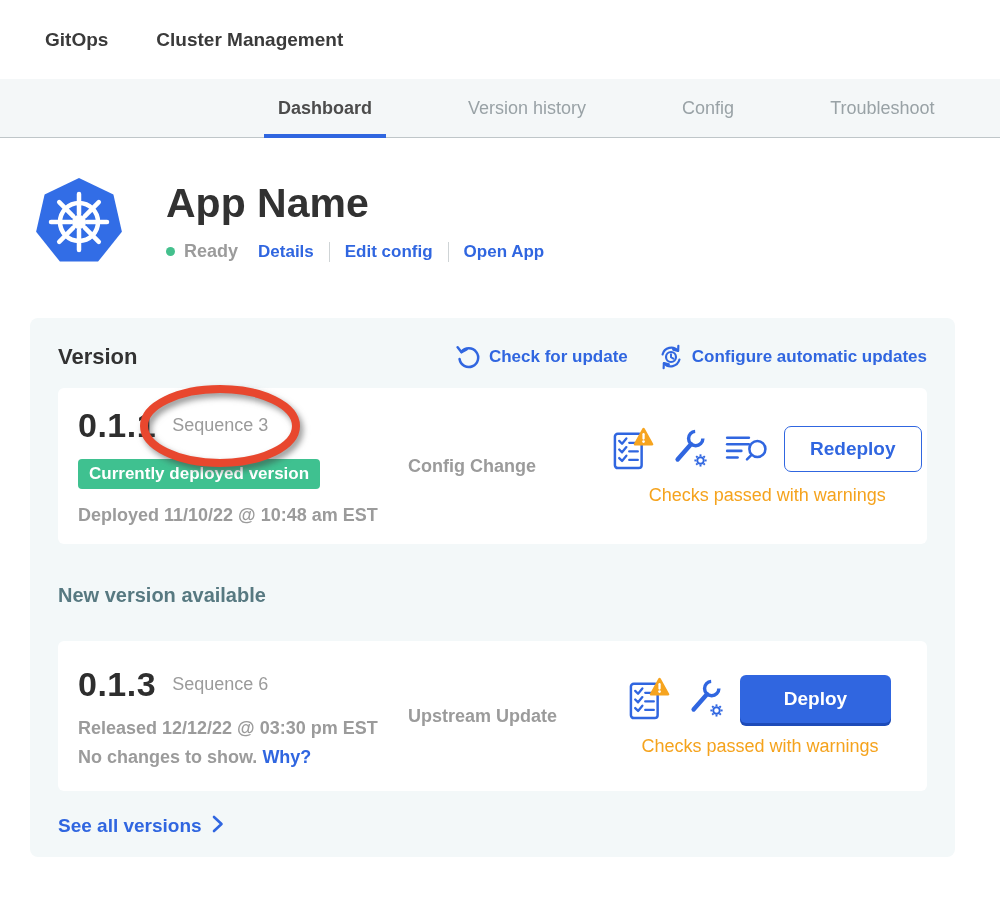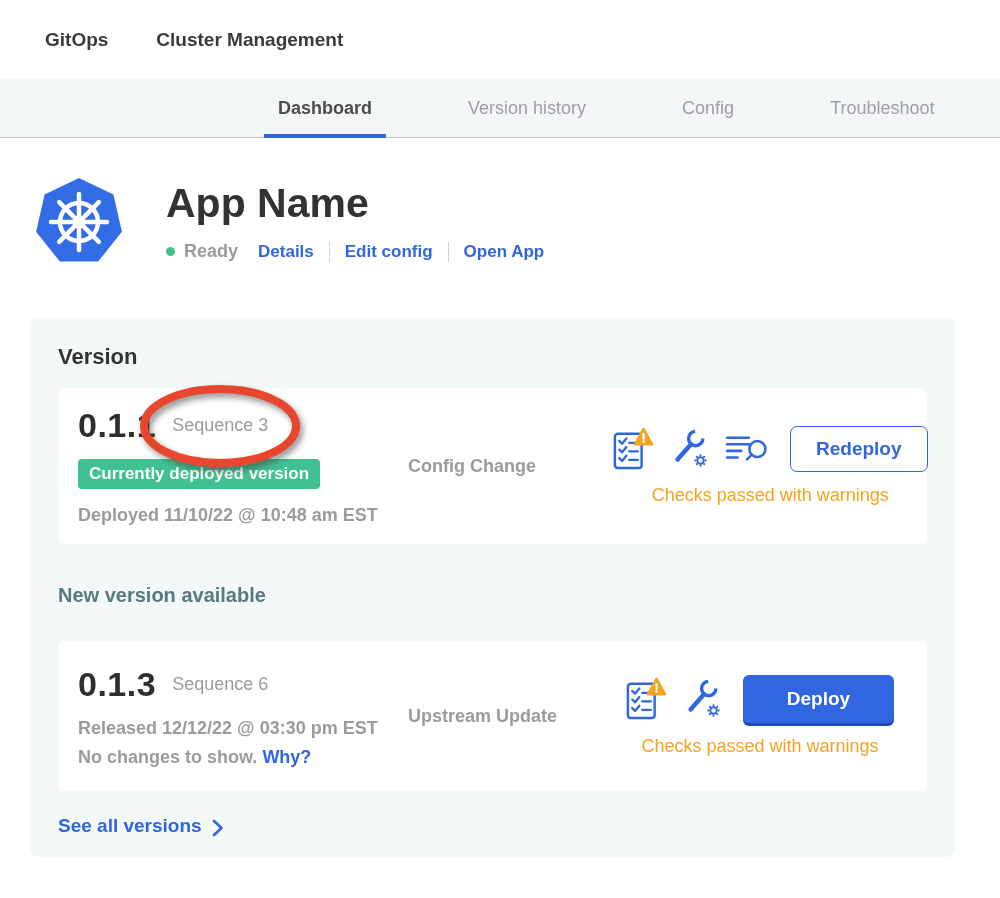--- a/index.html
+++ b/index.html
@@ -44,31 +44,31 @@
   .col-left{width:330px;flex:0 0 auto;}
   .version-line{display:flex;align-items:center;}
   .version-num{font-size:34px;font-weight:700;color:#2e2e2e;letter-spacing:.5px;}
   .sequence{margin-left:16px;font-size:18px;color:var(--gray_text);position:relative;white-space:nowrap;}
   .ellipse-annotation{position:absolute;left:50%;top:50%;transform:translate(-50%,-50%);pointer-events:none;filter:drop-shadow(3px 4px 3px rgba(60,60,60,.55));}
   .badge{display:inline-block;margin-top:14px;background:var(--green);color:#fff;font-weight:700;font-size:17px;padding:5px 11px;border-radius:4px;}
   .meta-text{margin-top:16px;color:var(--gray_text);font-size:18px;font-weight:700;}
   .why-link{color:var(--accent);font-weight:700;cursor:pointer;}
   .col-source{width:205px;flex:0 0 auto;color:var(--gray_text);font-weight:700;font-size:18px;}
   .col-right{flex:1;display:flex;flex-direction:column;align-items:center;gap:13px;}
-  .actions-row{display:flex;align-items:center;gap:19px;}
+  .actions-row{display:flex;align-items:center;gap:13px;}
   .check-icons{display:flex;align-items:center;gap:14px;}
   .check-icons .ic{cursor:pointer;display:flex;}
   .checks-text{color:var(--orange);font-weight:400;font-size:18px;}
   .btn{font-family:inherit;font-size:19px;font-weight:700;border-radius:7px;cursor:pointer;}
   .btn-outline{background:#fff;color:var(--accent);border:1.5px solid var(--accent);padding:11px 25px;margin-left:2px;}
   .btn-primary{background:var(--accent);color:#fff;border:none;padding:13px 44px;border-radius:6px;box-shadow:0 3px 0 #1d4bb8;}
 
   .new-version-heading{margin-top:40px;color:var(--teal);font-size:20px;font-weight:700;}
   .vcard.second{margin-top:34px;min-height:150px;}
-  .see-all{margin-top:24px;display:flex;align-items:flex-end;gap:10px;color:var(--accent);font-size:19px;font-weight:700;cursor:pointer;}
+  .see-all{margin-top:24px;display:flex;align-items:flex-start;gap:10px;color:var(--accent);font-size:19px;font-weight:700;cursor:pointer;}
 </style>
 </head>
 <body>
 
 <div class="page">
 
   <div class="topnav">
     <div class="tab">GitOps</div>
     <div class="tab">Cluster Management</div>
   </div>
@@ -106,20 +106,40 @@
         <span class="hdr-link">Edit config</span>
         <span class="hdr-sep"></span>
         <span class="hdr-link">Open App</span>
       </div>
     </div>
   </div>
 
   <div class="panel">
     <div class="panel-header">
       <div class="panel-title">Version</div>
+      <div class="panel-links">
+        <span class="panel-link">
+          <svg width="25" height="25" viewBox="0 0 24 24" fill="none" stroke="#3066e0" stroke-width="2.4" stroke-linecap="round" stroke-linejoin="round">
+            <path d="M5.2 6.6A9 9 0 1 1 3.4 13.5"></path>
+            <path d="M1.6 2.2 L5.3 6.9 L10.2 4.3"></path>
+          </svg>
+          <span>Check for update</span>
+        </span>
+        <span class="panel-link">
+          <svg width="26" height="26" viewBox="0 0 24 24" fill="none" stroke="#3066e0" stroke-width="2" stroke-linecap="round" stroke-linejoin="round">
+            <path d="M4.2 9.6a8.3 8.3 0 0 1 14.3-3.4"></path>
+            <path d="M18.8 1.6 L18.6 6.4 L14 5.2"></path>
+            <path d="M19.8 14.4a8.3 8.3 0 0 1-14.3 3.4"></path>
+            <path d="M5.2 22.4 L5.4 17.6 L10 18.8"></path>
+            <circle cx="12" cy="12" r="4.6"></circle>
+            <path d="M12 9.4v2.8l2.2 1.3" stroke-width="1.8"></path>
+          </svg>
+          <span>Configure automatic updates</span>
+        </span>
+      </div>
     </div>
 
     <div class="vcard">
       <div class="col-left">
         <div class="version-line">
           <span class="version-num">0.1.1</span>
           <span class="sequence">
             <span>Sequence 3</span>
             <svg class="ellipse-annotation" width="170" height="88" viewBox="0 0 170 88">
               <ellipse cx="85" cy="44" rx="76" ry="37" fill="none" stroke="#e8472e" stroke-width="8"></ellipse>

